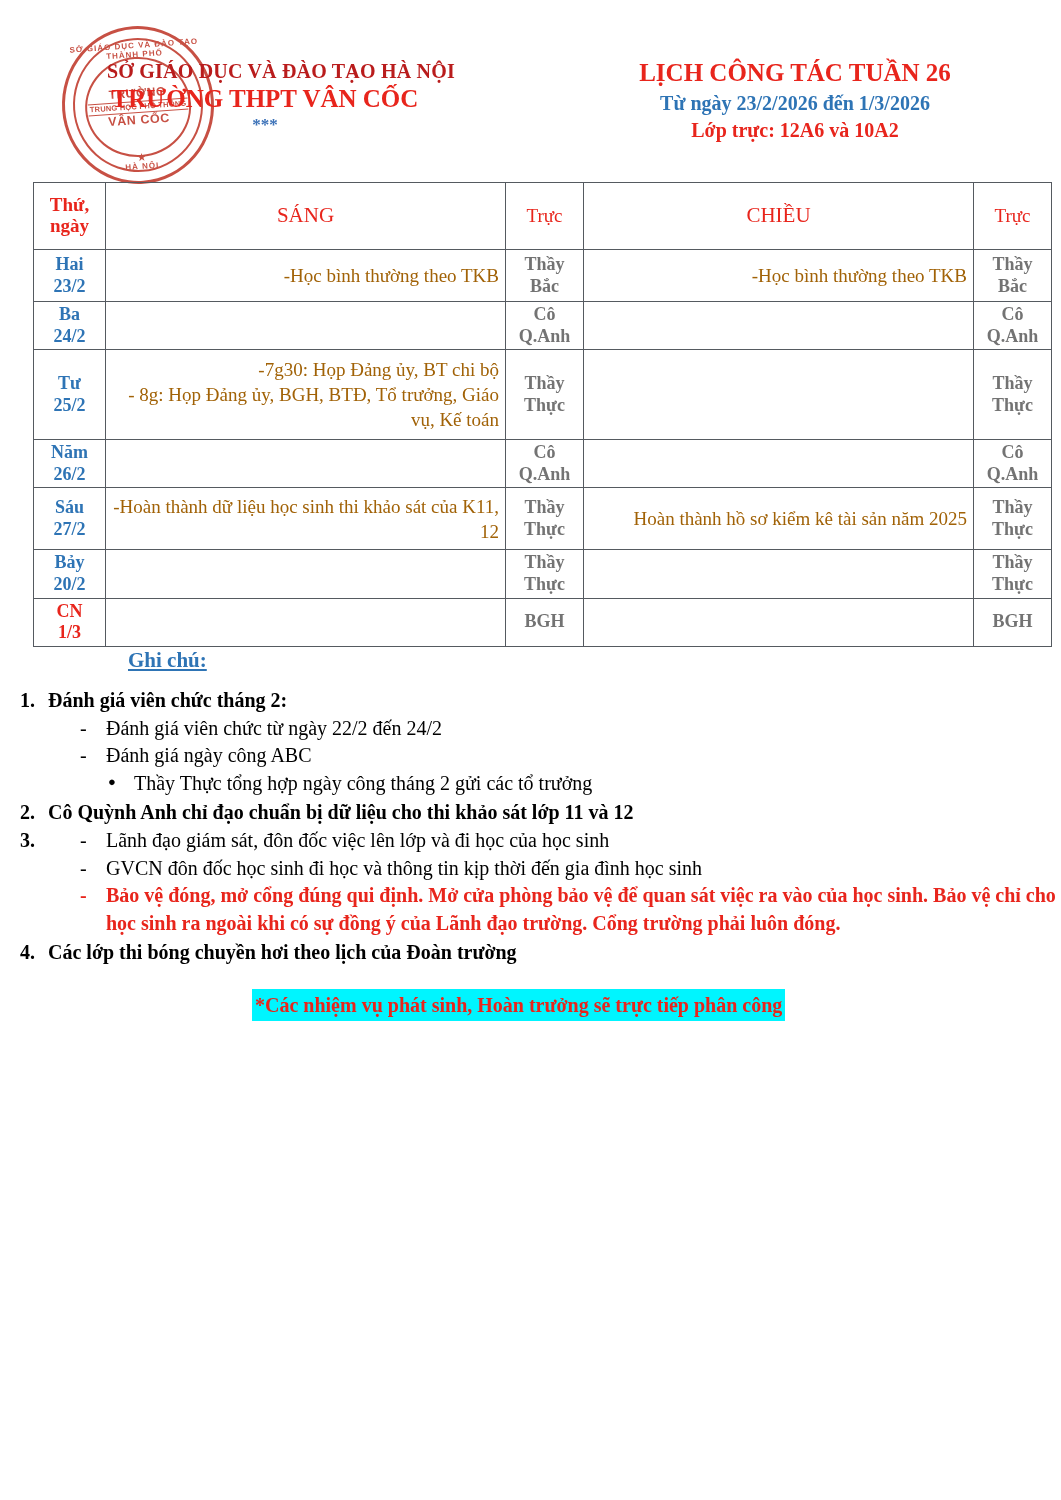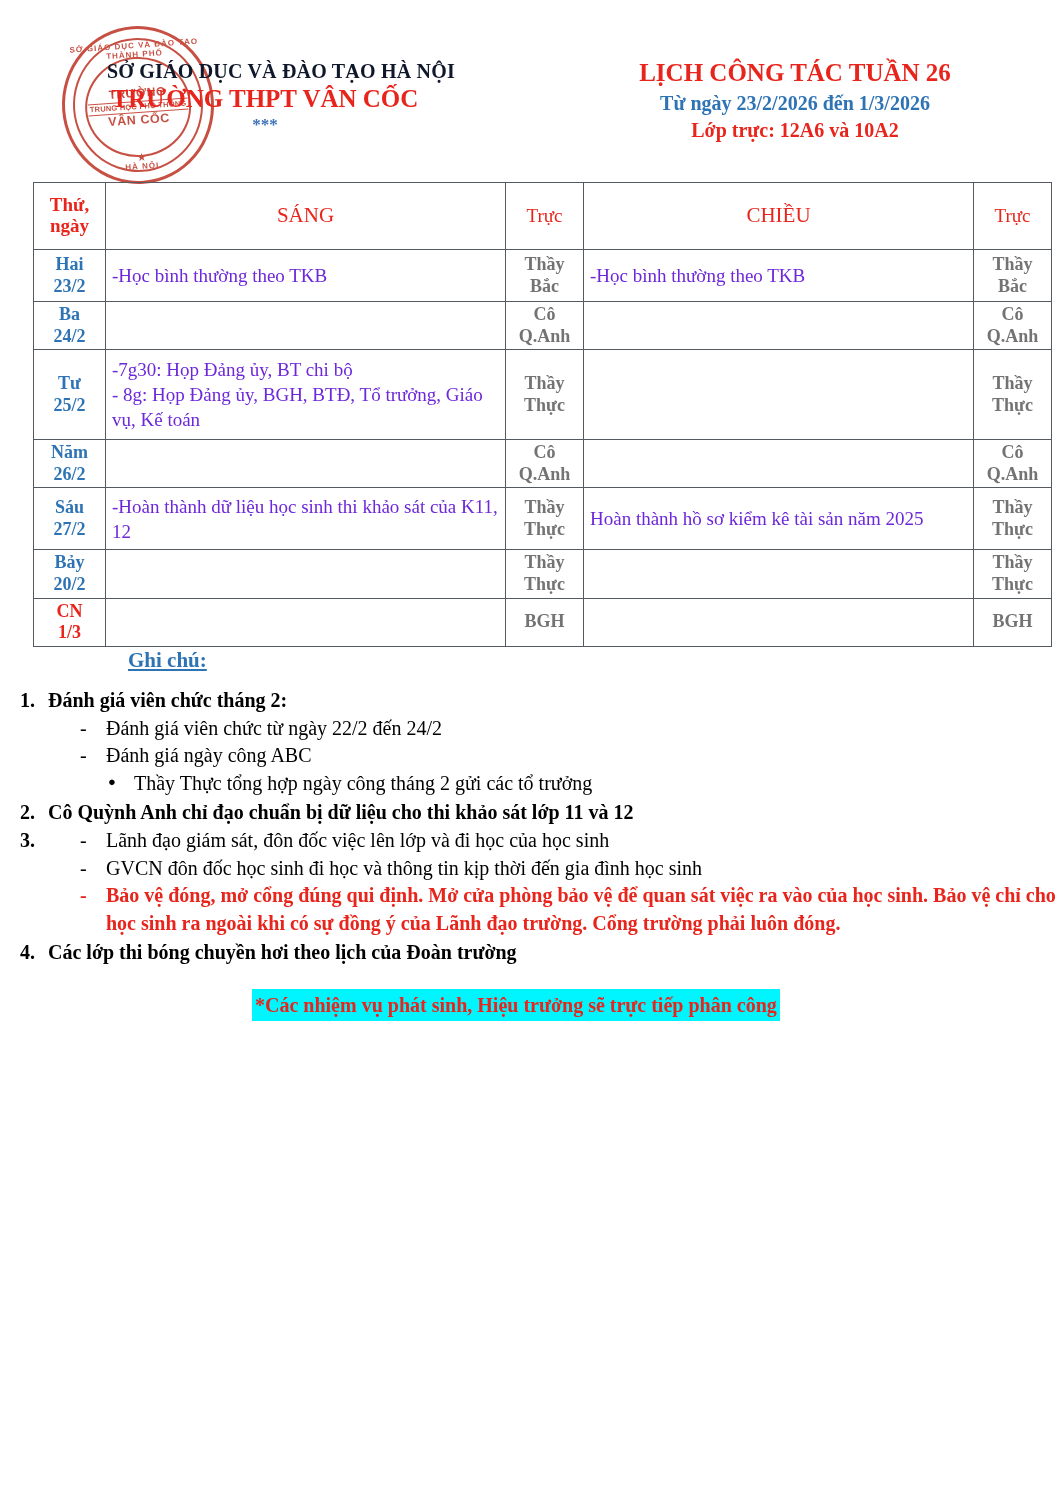--- a/index.html
+++ b/index.html
@@ -26,21 +26,21 @@
   .header-left {
     position: absolute;
     left: 0px;
     top: 60px;
     width: 530px;
     text-align: center;
   }
   .org-line {
     font-size: 20px;
     font-weight: 700;
-    color: #0f172a;
+    color: #b91c1c;
     letter-spacing: 0.2px;
     line-height: 1.15;
     white-space: nowrap;
     padding-left: 32px;
   }
   .school-line {
     font-size: 25px;
     font-weight: 700;
     color: #e8251c;
     line-height: 1.15;
@@ -211,22 +211,22 @@
     font-size: 18px;
     font-weight: 700;
     color: #2e74b5;
     line-height: 1.2;
   }
   td.day.sunday { color: #e8251c; }
 
   td.content {
     font-size: 19px;
     font-weight: 400;
-    color: #6d28d9;
-    text-align: left;
+    color: #a16207;
+    text-align: right;
     line-height: 1.32;
     vertical-align: middle;
   }
   td.duty {
     text-align: center;
     font-size: 18px;
     font-weight: 700;
     color: #737373;
     line-height: 1.2;
   }
@@ -517,14 +517,14 @@
       <ul class="dash">
         <li>Lãnh đạo giám sát, đôn đốc việc lên lớp và đi học của học sinh</li>
         <li>GVCN đôn đốc học sinh đi học và thông tin kịp thời đến gia đình học sinh</li>
         <li class="red">Bảo vệ đóng, mở cổng đúng qui định. Mở cửa phòng bảo vệ để quan sát việc ra vào của học sinh. Bảo vệ chỉ cho học sinh ra ngoài khi có sự đồng ý của Lãnh đạo trường. Cổng trường phải luôn đóng.</li>
       </ul>
     </li>
 
     <li>Các lớp thi bóng chuyền hơi theo lịch của Đoàn trường</li>
   </ol>
 
-  <div class="final-note">*Các nhiệm vụ phát sinh, Hiệu trưởng sẽ trực tiếp phân công</div>
+  <div class="final-note">*Các nhiệm vụ phát sinh, Hoàn trưởng sẽ trực tiếp phân công</div>
 </div>
 
 </body></html>

